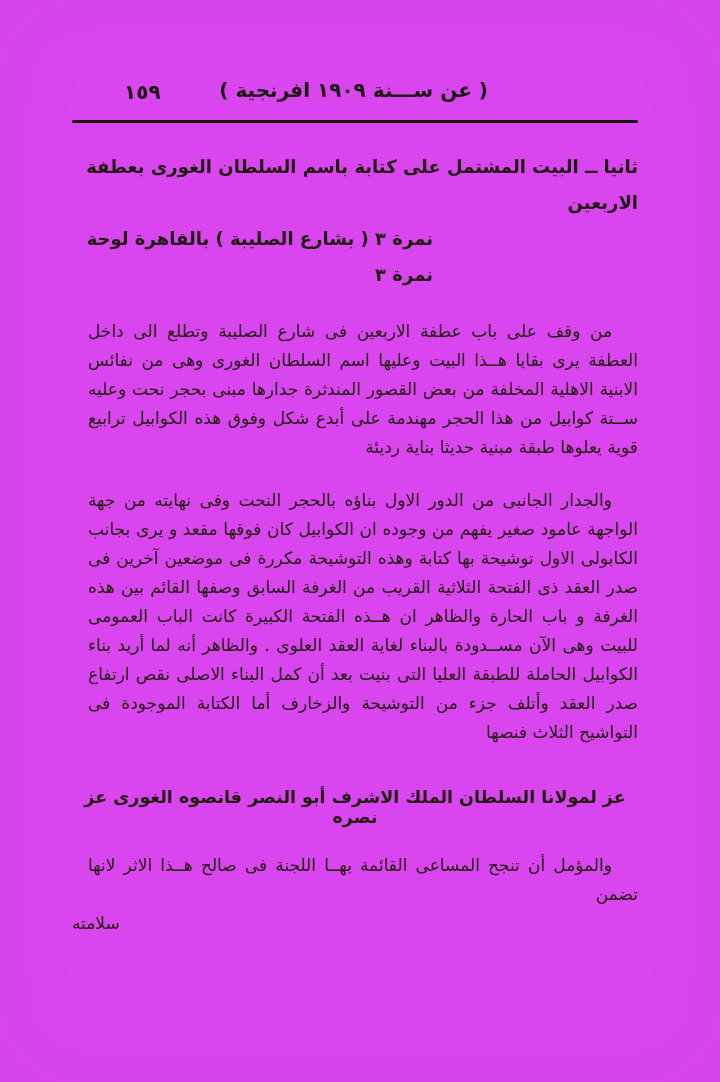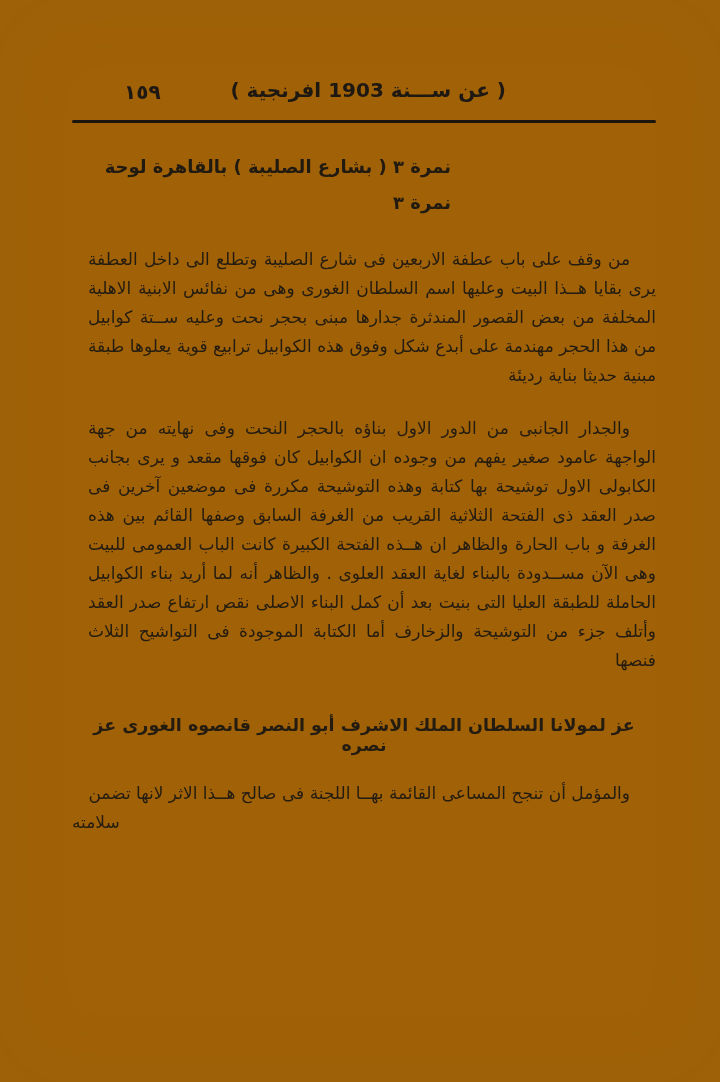--- a/index.html
+++ b/index.html
@@ -7,24 +7,24 @@
     margin: 0;
     padding: 0;
     background: #e9e7e1;
     font-family: "DejaVu Sans", sans-serif;
   }
   .page {
     position: relative;
     width: 720px;
     height: 1082px;
     margin: 0 auto;
-    background: #a16207;
+    background: #d946ef;
     color: #211a11;
     direction: rtl;
-    padding: 78px 64px 0 72px;
+    padding: 78px 82px 0 72px;
     overflow: hidden;
     box-shadow: inset 0 0 90px rgba(95, 80, 45, 0.06);
   }
   .page-header {
     position: relative;
     height: 34px;
   }
   .page-number {
     position: absolute;
     left: 52px;
@@ -88,28 +88,29 @@
     color: #241c10;
   }
 </style>
 </head>
 <body>
 
 <div class="page">
 
   <header class="page-header">
     <span class="page-number">١٥٩</span>
-    <span class="date-line">( عن ســـنة 1903 افرنجية )</span>
+    <span class="date-line">( عن ســـنة ١٩٠٩ افرنجية )</span>
   </header>
 
   <div class="rule"></div>
 
   <main>
 
     <div class="section-heading">
+      <div class="line1">ثانيا ــ البيت المشتمل على كتابة باسم السلطان الغورى بعطفة الاربعين</div>
       <div class="line2">نمرة ٣ ( بشارع الصليبة ) بالقاهرة لوحة نمرة ٣</div>
     </div>
 
 
     <p class="para">من وقف على باب عطفة الاربعين فى شارع الصليبة وتطلع الى داخل العطفة يرى بقايا هــذا البيت وعليها اسم السلطان الغورى وهى من نفائس الابنية الاهلية المخلفة من بعض القصور المندثرة جدارها مبنى بحجر نحت وعليه ســتة كوابيل من هذا الحجر مهندمة على أبدع شكل وفوق هذه الكوابيل ترابيع قوية يعلوها طبقة مبنية حديثا بناية رديئة</p>
 
     <p class="para">والجدار الجانبى من الدور الاول بناؤه بالحجر النحت وفى نهايته من جهة الواجهة عامود صغير يفهم من وجوده ان الكوابيل كان فوقها مقعد و يرى بجانب الكابولى الاول توشيحة بها كتابة وهذه التوشيحة مكررة فى موضعين آخرين فى صدر العقد ذى الفتحة الثلاثية القريب من الغرفة السابق وصفها القائم بين هذه الغرفة و باب الحارة والظاهر ان هــذه الفتحة الكبيرة كانت الباب العمومى للبيت وهى الآن مســدودة بالبناء لغاية العقد العلوى . والظاهر أنه لما أريد بناء الكوابيل الحاملة للطبقة العليا التى بنيت بعد أن كمل البناء الاصلى نقص ارتفاع صدر العقد وأتلف جزء من التوشيحة والزخارف أما الكتابة الموجودة فى التواشيح الثلاث فنصها</p>
 
     <div class="inscription">عز لمولانا السلطان الملك الاشرف أبو النصر قانصوه الغورى عز نصره</div>
 

